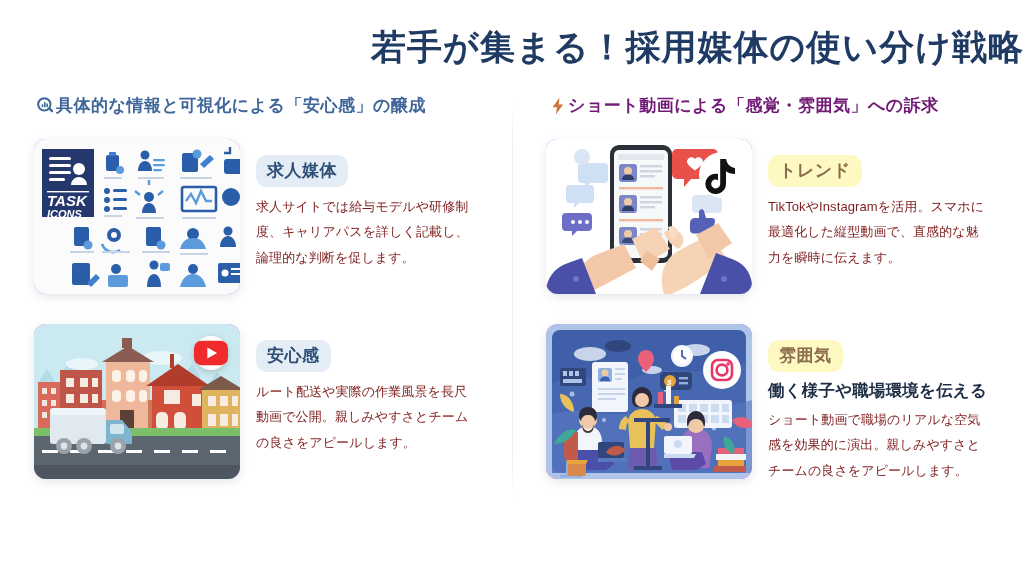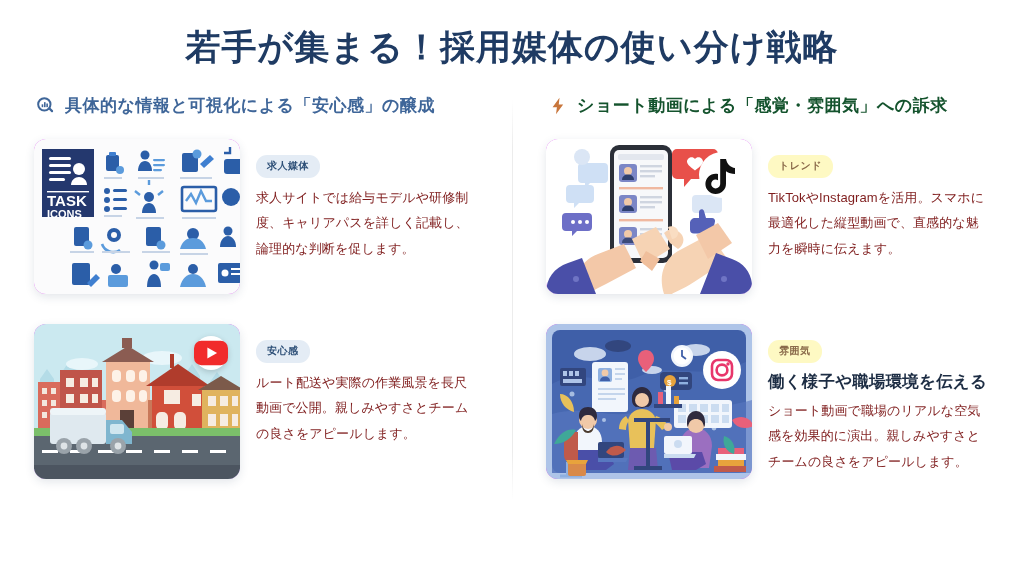--- a/index.html
+++ b/index.html
@@ -5,58 +5,58 @@
   * { box-sizing: border-box; margin: 0; padding: 0; }
   html, body {
     width: 1024px; height: 561px;
     background: #ffffff;
     font-family: "Liberation Sans", "DejaVu Sans", sans-serif;
     overflow: hidden;
   }
   .slide { position: relative; width: 1024px; height: 561px; background: #fff; }
 
   .page-title {
-    text-align: center;
+    text-align: right;
     font-size: 35px;
     font-weight: bold;
     color: #1f3b63;
     letter-spacing: 1px;
     padding-top: 26px;
     line-height: 1.2;
   }
 
   .columns { display: flex; margin-top: 26px; position: relative; }
   .divider {
     position: absolute; left: 512px; top: 6px;
     width: 1px; height: 400px;
     background: linear-gradient(to bottom, rgba(0,0,0,0), #ececec 12%, #ececec 88%, rgba(0,0,0,0));
   }
   .col { width: 512px; padding: 0 34px; }
 
   .sec-head {
-    display: flex; align-items: center; gap: 9px;
+    display: flex; align-items: center; 
     font-size: 17px; font-weight: bold; letter-spacing: .5px;
     margin-bottom: 22px; padding-left: 2px;
   }
   .sec-head.blue { color: #3f6699; }
-  .sec-head.orange { color: #14532d; }
+  .sec-head.orange { color: #701a75; }
   .sec-icon { width: 20px; height: 20px; flex: none; display:block; }
 
   .card { display: flex; gap: 16px; margin-bottom: 30px; align-items: flex-start; }
   .card-media {
     width: 206px; height: 155px; flex: none;
     border-radius: 12px; overflow: hidden;
     box-shadow: 0 3px 10px rgba(40,60,90,.13);
-    position: relative; background: #d946ef;
+    position: relative; background: #d946ef; font-style: italic;
   }
   .card-media svg { display: block; width: 100%; height: 100%; }
   .card-body { flex: 1; padding-top: 16px; min-width: 0; }
 
   .badge {
-    display: inline-block; font-size: 10px; font-weight: bold;
+    display: inline-block; font-size: 17px; font-weight: bold;
     padding: 4px 11px 5px; border-radius: 11px; margin-bottom: 7px;
     letter-spacing: .5px;
   }
   .badge.blue { background: #e4ecf5; color: #2d4f77; }
   .badge.cream { background: #fef9c3; color: #8a6a4a; }
 
   .card-title {
     font-size: 16.5px; font-weight: bold; color: #1d2d44;
     line-height: 1.45; margin-bottom: 4px; letter-spacing: .2px;
   }

